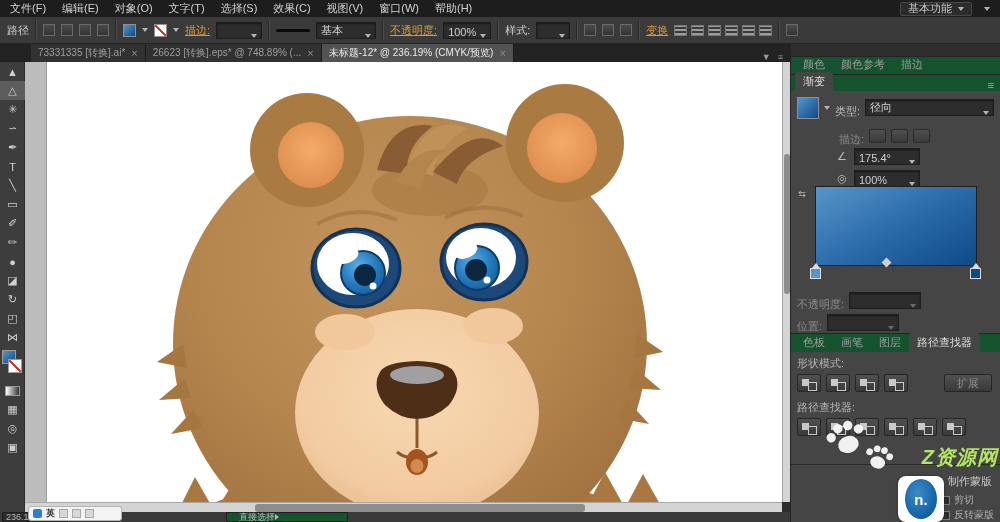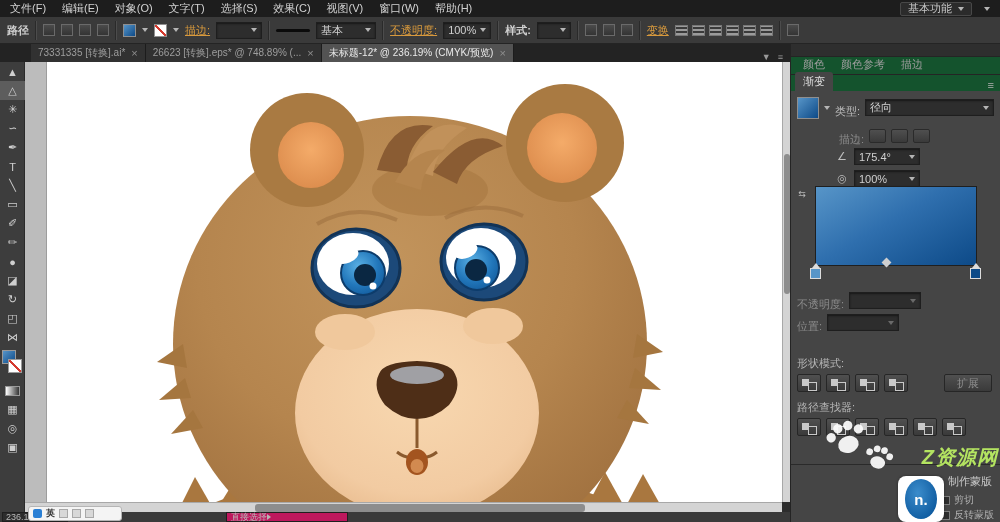--- a/index.html
+++ b/index.html
@@ -10,28 +10,28 @@
 
 .menubar { position:absolute; top:0; left:0; width:1000px; height:17px; background:#1d1d1d; display:flex; align-items:center; padding:0 10px; gap:16px; font-size:11px; color:#d2d2d2; }
 .menu-item { white-space:nowrap; cursor:default; }
 .menubar-right { margin-left:auto; display:flex; align-items:center; gap:12px; }
 .workspace-btn { display:flex; align-items:center; gap:6px; padding:0 7px; height:14px; border:1px solid #484848; border-radius:2px; background:#2b2b2b; color:#c5c5c5; }
 .caret { width:0; height:0; border-left:3px solid transparent; border-right:3px solid transparent; border-top:4px solid #b5b5b5; display:inline-block; flex:none; }
 .caret-right { width:0; height:0; border-top:3px solid transparent; border-bottom:3px solid transparent; border-left:4px solid #b5b5b5; display:inline-block; }
 
 
 .controlbar { position:absolute; top:17px; left:0; width:1000px; height:27px; background:#3a3a3a; border-bottom:1px solid #242424; display:flex; align-items:center; padding:0 7px; gap:6px; }
-.cb-label { color:#cfcfcf; white-space:nowrap;font-weight:bold; }
+.cb-label { color:#cfcfcf; white-space:nowrap; }
 .cb-link { color:#d99a3d; text-decoration:underline; white-space:nowrap; }
 .sep { width:2px; height:19px; background:#2a2a2a; border-right:1px solid #4c4c4c; flex:none; }
 .mini-icon { width:12px; height:12px; border:1px solid #6a6a6a; background:linear-gradient(#4b4b4b,#343434); display:inline-block; flex:none; }
 .swatch { width:13px; height:13px; border:1px solid #8f8f8f; display:inline-block; flex:none; }
 .swatch-fill-grad { background:linear-gradient(135deg,#5795c8,#0d4a88); }
 .swatch-none { background:#fff linear-gradient(45deg,transparent 42%,#d43a2f 42%,#d43a2f 58%,transparent 58%); }
-.combo { height:17px; background:#2d2d2d; border:1px solid #1e1e1e; box-shadow:inset 0 1px 2px rgba(0,0,0,.5); display:inline-flex; align-items:center; gap:4px; padding:0 4px; color:#d0d0d0; flex:none; }
+.combo { height:17px; background:#2d2d2d; border:1px solid #1e1e1e; box-shadow:inset 0 1px 2px rgba(0,0,0,.5); display:inline-flex; align-items:flex-end; gap:4px; padding:0 4px; color:#d0d0d0; flex:none; }
 .combo .caret { margin-left:auto; }
 .combo.disabled { color:#787878; }
 .combo.disabled .caret { border-top-color:#6a6a6a; }
 .brush-line { width:34px; height:3px; background:#0b0b0b; border-radius:2px; flex:none; }
 .align-group { display:flex; gap:4px; }
 .align-icon { width:13px; height:11px; border:1px solid #777; background:repeating-linear-gradient(0deg,#9b9b9b 0 2px,transparent 2px 4px); flex:none; }
 
 
 .tabbar { position:absolute; top:44px; left:0; width:790px; height:18px; background:#232323; display:flex; align-items:flex-end; padding-left:31px; }
 .doc-tab { height:18px; display:flex; align-items:center; gap:6px; padding:0 7px; background:#313131; border-right:1px solid #1c1c1c; color:#9d9d9d; font-size:10px; white-space:nowrap; overflow:hidden; flex:none; }
@@ -55,21 +55,21 @@
 
 
 .vscroll { position:absolute; top:62px; left:782px; width:8px; height:440px; background:#d4d4d4; border-left:1px solid #a8a8a8; }
 .vscroll-thumb { position:absolute; top:92px; left:1px; width:6px; height:140px; background:#8d8d8d; border-radius:3px; }
 .hscroll { position:absolute; top:502px; left:25px; width:757px; height:10px; background:#d4d4d4; border-top:1px solid #a8a8a8; }
 .hscroll-thumb { position:absolute; left:230px; top:1px; width:330px; height:8px; background:#8d8d8d; border-radius:3px; }
 
 
 .statusbar { position:absolute; top:512px; left:0; width:790px; height:10px; background:#3a3a3a; display:flex; align-items:center; font-size:9px; color:#b8b8b8; }
 .zoom-combo { margin-left:2px; width:66px; height:10px; background:#2c2c2c; border:1px solid #1f1f1f; display:flex; align-items:center; gap:3px; padding:0 3px; }
-.status-field { margin-left:158px; width:122px; height:10px; background:#be185d; border:1px solid #1f1f1f; display:flex; align-items:center; justify-content:flex-start; padding:0 4px; }
+.status-field { margin-left:158px; width:122px; height:10px; background:#14532d; border:1px solid #1f1f1f; display:flex; align-items:center; justify-content:flex-start; padding:0 12px; }
 
 
 .ime-bar { position:absolute; left:28px; top:506px; width:94px; height:15px; background:#f4f4f4; border:1px solid #b5b5b5; border-radius:3px; display:flex; align-items:center; gap:4px; padding:0 4px; z-index:9; }
 .ime-logo { width:9px; height:9px; border-radius:2px; background:#2a7fd4; flex:none; }
 .ime-label { font-size:9px; color:#333; font-weight:bold; }
 .ime-ico { width:9px; height:9px; background:#d8d8d8; border:1px solid #a8a8a8; flex:none; }
 
 
 .rightpanel { position:absolute; top:44px; left:790px; width:210px; height:478px; background:#454545; border-left:1px solid #242424; font-size:11px; }
 .rp-strip { position:absolute; left:0; top:0; width:100%; height:12px; background:#2e2e2e; }
@@ -385,20 +385,26 @@
           </span>
       </div>
       <div class="g-row" style="top:220px">
         <span class="g-label dim">位置:</span>
         <span class="combo disabled" style="width:72px">
             <span class="caret"></span>
           </span>
       </div>
     </div>
 
+    <div class="rp-tabrow rp-tabs3">
+      <span class="rp-tab">色板</span>
+      <span class="rp-tab">画笔</span>
+      <span class="rp-tab">图层</span>
+      <span class="rp-tab active">路径查找器</span>
+    </div>
 
     <div class="pf-body">
       <span class="pf-label" style="top:4px">形状模式:</span>
       <div class="pf-row" style="top:22px">
         <span class="pf-btn"></span>
         <span class="pf-btn"></span>
         <span class="pf-btn"></span>
         <span class="pf-btn"></span>
       </div>
       <span class="expand-btn">扩展</span>

